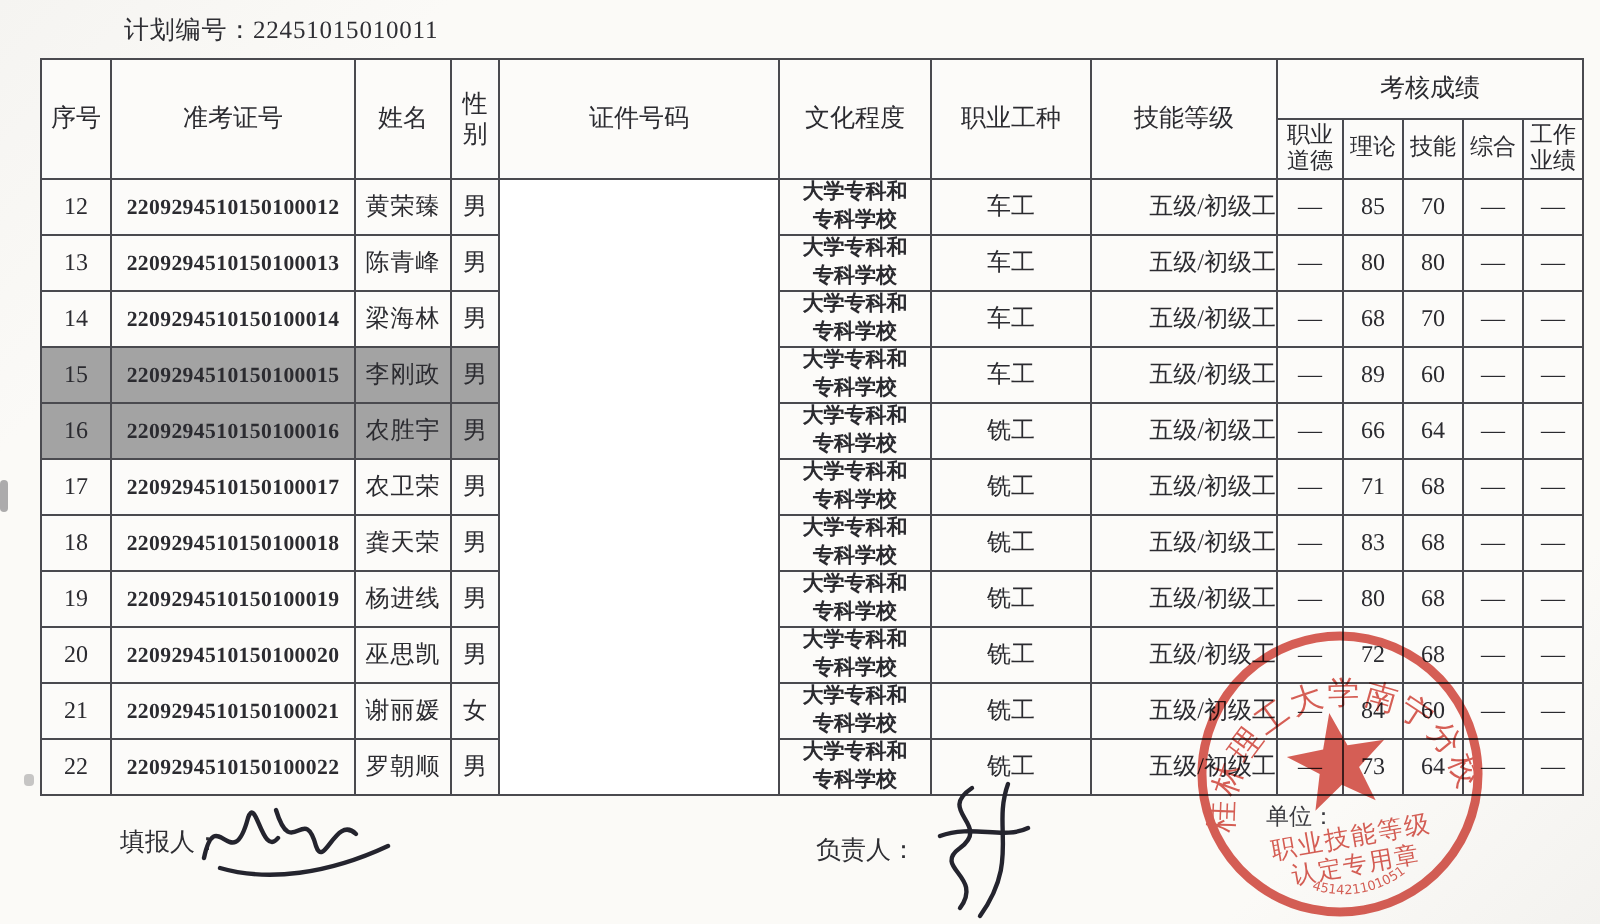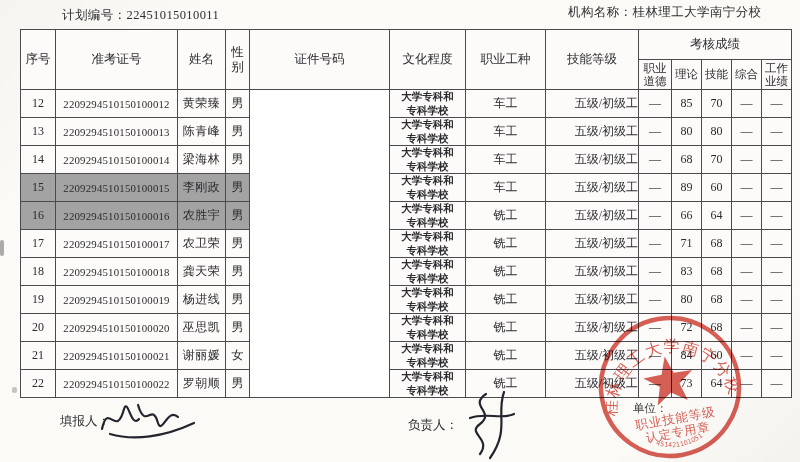--- a/index.html
+++ b/index.html
@@ -25,21 +25,21 @@
   th,td{
     border:1px solid #4a4a4f;text-align:center;vertical-align:middle;
     padding:0;font-weight:normal;color:#2b2b30;overflow:hidden;
   }
   thead tr.h1{height:30px;}
   thead tr.h2{height:30px;}
   tbody tr{height:28px;}
   th{font-size:12.5px;line-height:1.15;}
   .sub{font-size:11.5px;line-height:1.12;}
   td.no{font-size:12px;}
-  td.ticket{font-size:10.8px;letter-spacing:.2px;}
+  td.ticket{font-size:10.8px;letter-spacing:.2px;font-weight:bold;}
   td.name{font-size:12px;letter-spacing:.5px;}
   td.gender{font-size:12px;}
   td.idcell{background:#ffffff;}
   td.edu{font-size:10.5px;line-height:1.25;font-weight:bold;}
   td.occ{font-size:12px;}
   td.level{font-size:12px;text-align:right;}
   td.score{font-size:12px;}
   td.tint{background:#a3a3a3;}
 
   .footlabel{position:absolute;font-size:12.5px;color:#2e2e33;white-space:nowrap;}
@@ -61,23 +61,20 @@
   .smudge1{left:0;top:240px;width:4px;height:16px;}
   .smudge2{left:12px;top:387px;width:5px;height:6px;opacity:.3;}
 </style>
 </head>
 <body>
 
 <div class="sheet">
 
   <div class="toplabel plan">
     <span>计划编号：</span><span>22451015010011</span>
-  </div>
-  <div class="toplabel org">
-    <span>机构名称：</span><span>桂林理工大学南宁分校</span>
   </div>
 
   <table class="main">
     <colgroup>
       <col style="width:35px">
         <col style="width:122px">
         <col style="width:48px">
         <col style="width:24px">
       <col style="width:140px">
         <col style="width:76px">

